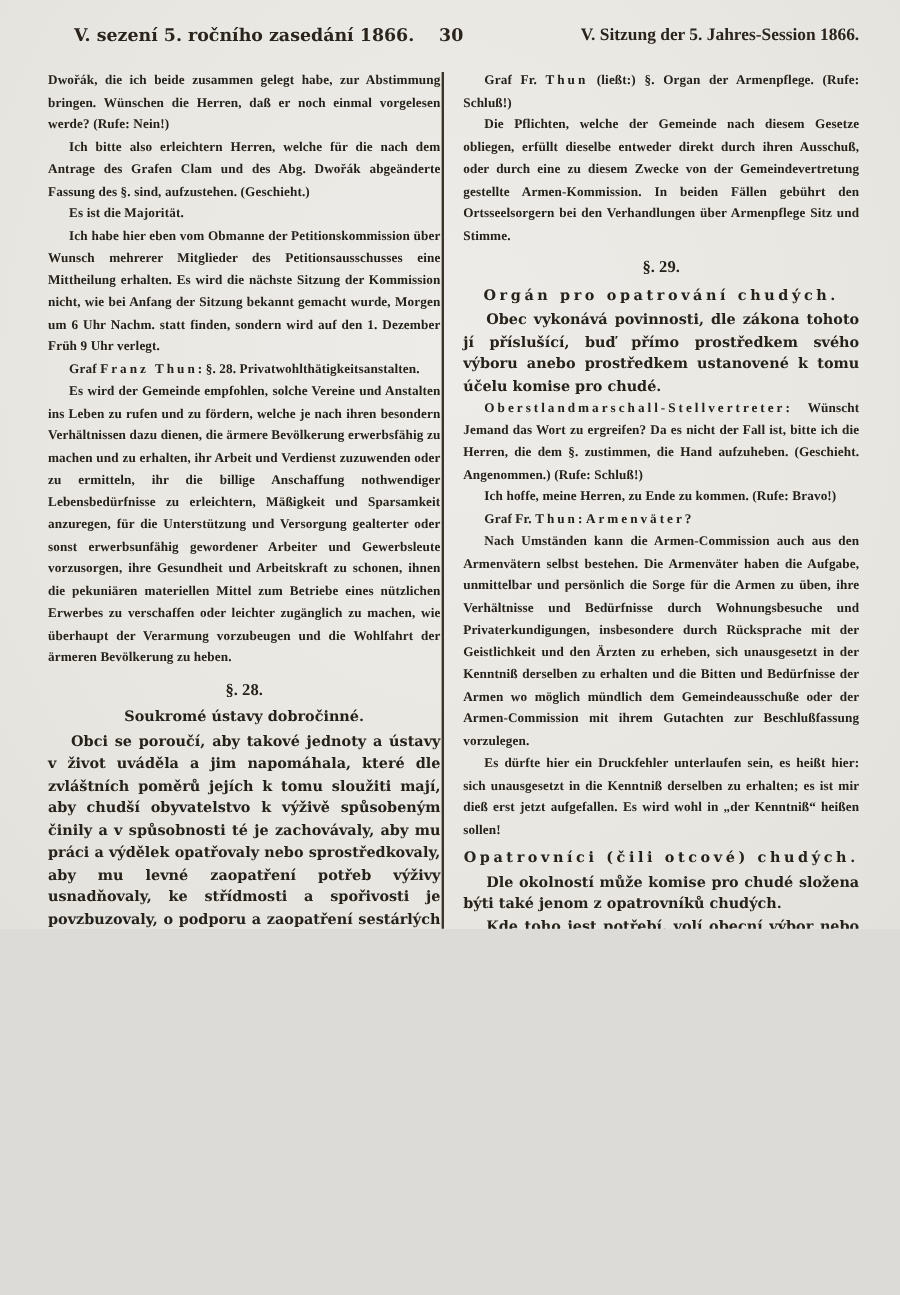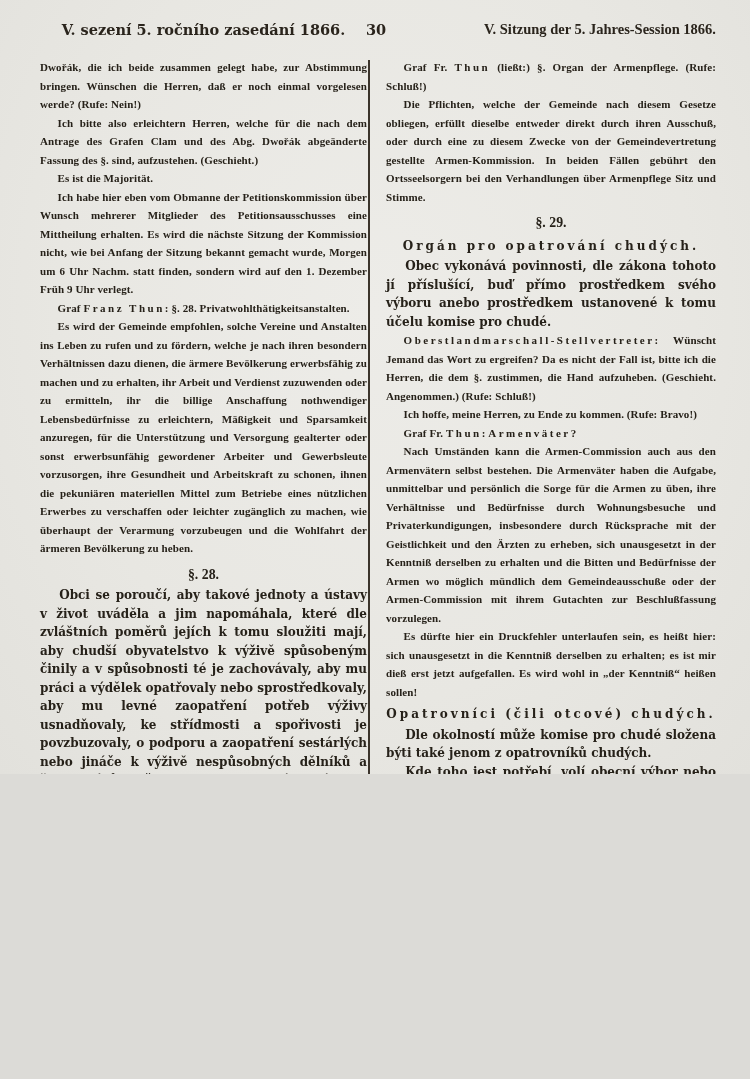--- a/index.html
+++ b/index.html
@@ -71,20 +71,21 @@
   <div class="col-divider"></div>
 
   <div class="column col-left">
     <p class="fraktur">Dwořák, die ich beide zusammen gelegt habe, zur Abstimmung bringen. Wünschen die Herren, daß er noch einmal vorgelesen werde? (Rufe: Nein!)</p>
     <p class="fraktur indent">Ich bitte also erleichtern Herren, welche für die nach dem Antrage des Grafen Clam und des Abg. Dwořák abgeänderte Fassung des §. sind, aufzustehen. (Geschieht.)</p>
     <p class="fraktur indent">Es ist die Majorität.</p>
     <p class="fraktur indent">Ich habe hier eben vom Obmanne der Petitionskommission über Wunsch mehrerer Mitglieder des Petitionsausschusses eine Mittheilung erhalten. Es wird die nächste Sitzung der Kommission nicht, wie bei Anfang der Sitzung bekannt gemacht wurde, Morgen um 6 Uhr Nachm. statt finden, sondern wird auf den 1. Dezember Früh 9 Uhr verlegt.</p>
     <p class="fraktur indent"><span>Graf </span><span class="sperr">Franz Thun</span><span>: §. 28. Privatwohlthätigkeitsanstalten.</span></p>
     <p class="fraktur indent">Es wird der Gemeinde empfohlen, solche Vereine und Anstalten ins Leben zu rufen und zu fördern, welche je nach ihren besondern Verhältnissen dazu dienen, die ärmere Bevölkerung erwerbsfähig zu machen und zu erhalten, ihr Arbeit und Verdienst zuzuwenden oder zu ermitteln, ihr die billige Anschaffung nothwendiger Lebensbedürfnisse zu erleichtern, Mäßigkeit und Sparsamkeit anzuregen, für die Unterstützung und Versorgung gealterter oder sonst erwerbsunfähig gewordener Arbeiter und Gewerbsleute vorzusorgen, ihre Gesundheit und Arbeitskraft zu schonen, ihnen die pekuniären materiellen Mittel zum Betriebe eines nützlichen Erwerbes zu verschaffen oder leichter zugänglich zu machen, wie überhaupt der Verarmung vorzubeugen und die Wohlfahrt der ärmeren Bevölkerung zu heben.</p>
     <p class="heading heading-para">§. 28.</p>
+    <p class="heading czech">Soukromé ústavy dobročinné.</p>
     <p class="czech indent">Obci se poroučí, aby takové jednoty a ústavy v život uváděla a jim napomáhala, které dle zvláštních poměrů jejích k tomu sloužiti mají, aby chudší obyvatelstvo k výživě spůsobeným činily a v spůsobnosti té je zachovávaly, aby mu práci a výdělek opatřovaly nebo sprostředkovaly, aby mu levné zaopatření potřeb výživy usnadňovaly, ke střídmosti a spořivosti je povzbuzovaly, o podporu a zaopatření sestárlých nebo jináče k výživě nespůsobných dělníků a živnostníků pečovaly, jejich zdraví a síly ku práci šetřily, jim peněžité a materialní prostředky k provozování užitečné živnosti opatřovaly, nebo aby takové snadněji přístupnými činily, jakož vůbec aby schudnutí zabraňovaly a o povznešení blahobytu chudšího obyvatelstva pečovaly.</p>
     <p class="czech indent">(Náměstek maršálkův dr. Bělský převezme předsednictví.)</p>
 
   </div>
 
   <div class="column col-right">
     <p class="fraktur indent"><span>Graf Fr. </span><span class="sperr">Thun</span><span> (ließt:) §. Organ der Armenpflege. (Rufe: Schluß!)</span></p>
     <p class="fraktur indent">Die Pflichten, welche der Gemeinde nach diesem Gesetze obliegen, erfüllt dieselbe entweder direkt durch ihren Ausschuß, oder durch eine zu diesem Zwecke von der Gemeindevertretung gestellte Armen-Kommission. In beiden Fällen gebührt den Ortsseelsorgern bei den Verhandlungen über Armenpflege Sitz und Stimme.</p>
     <p class="heading heading-para">§. 29.</p>
     <p class="heading czech heading-spaced">Orgán pro opatrování chudých.</p>

